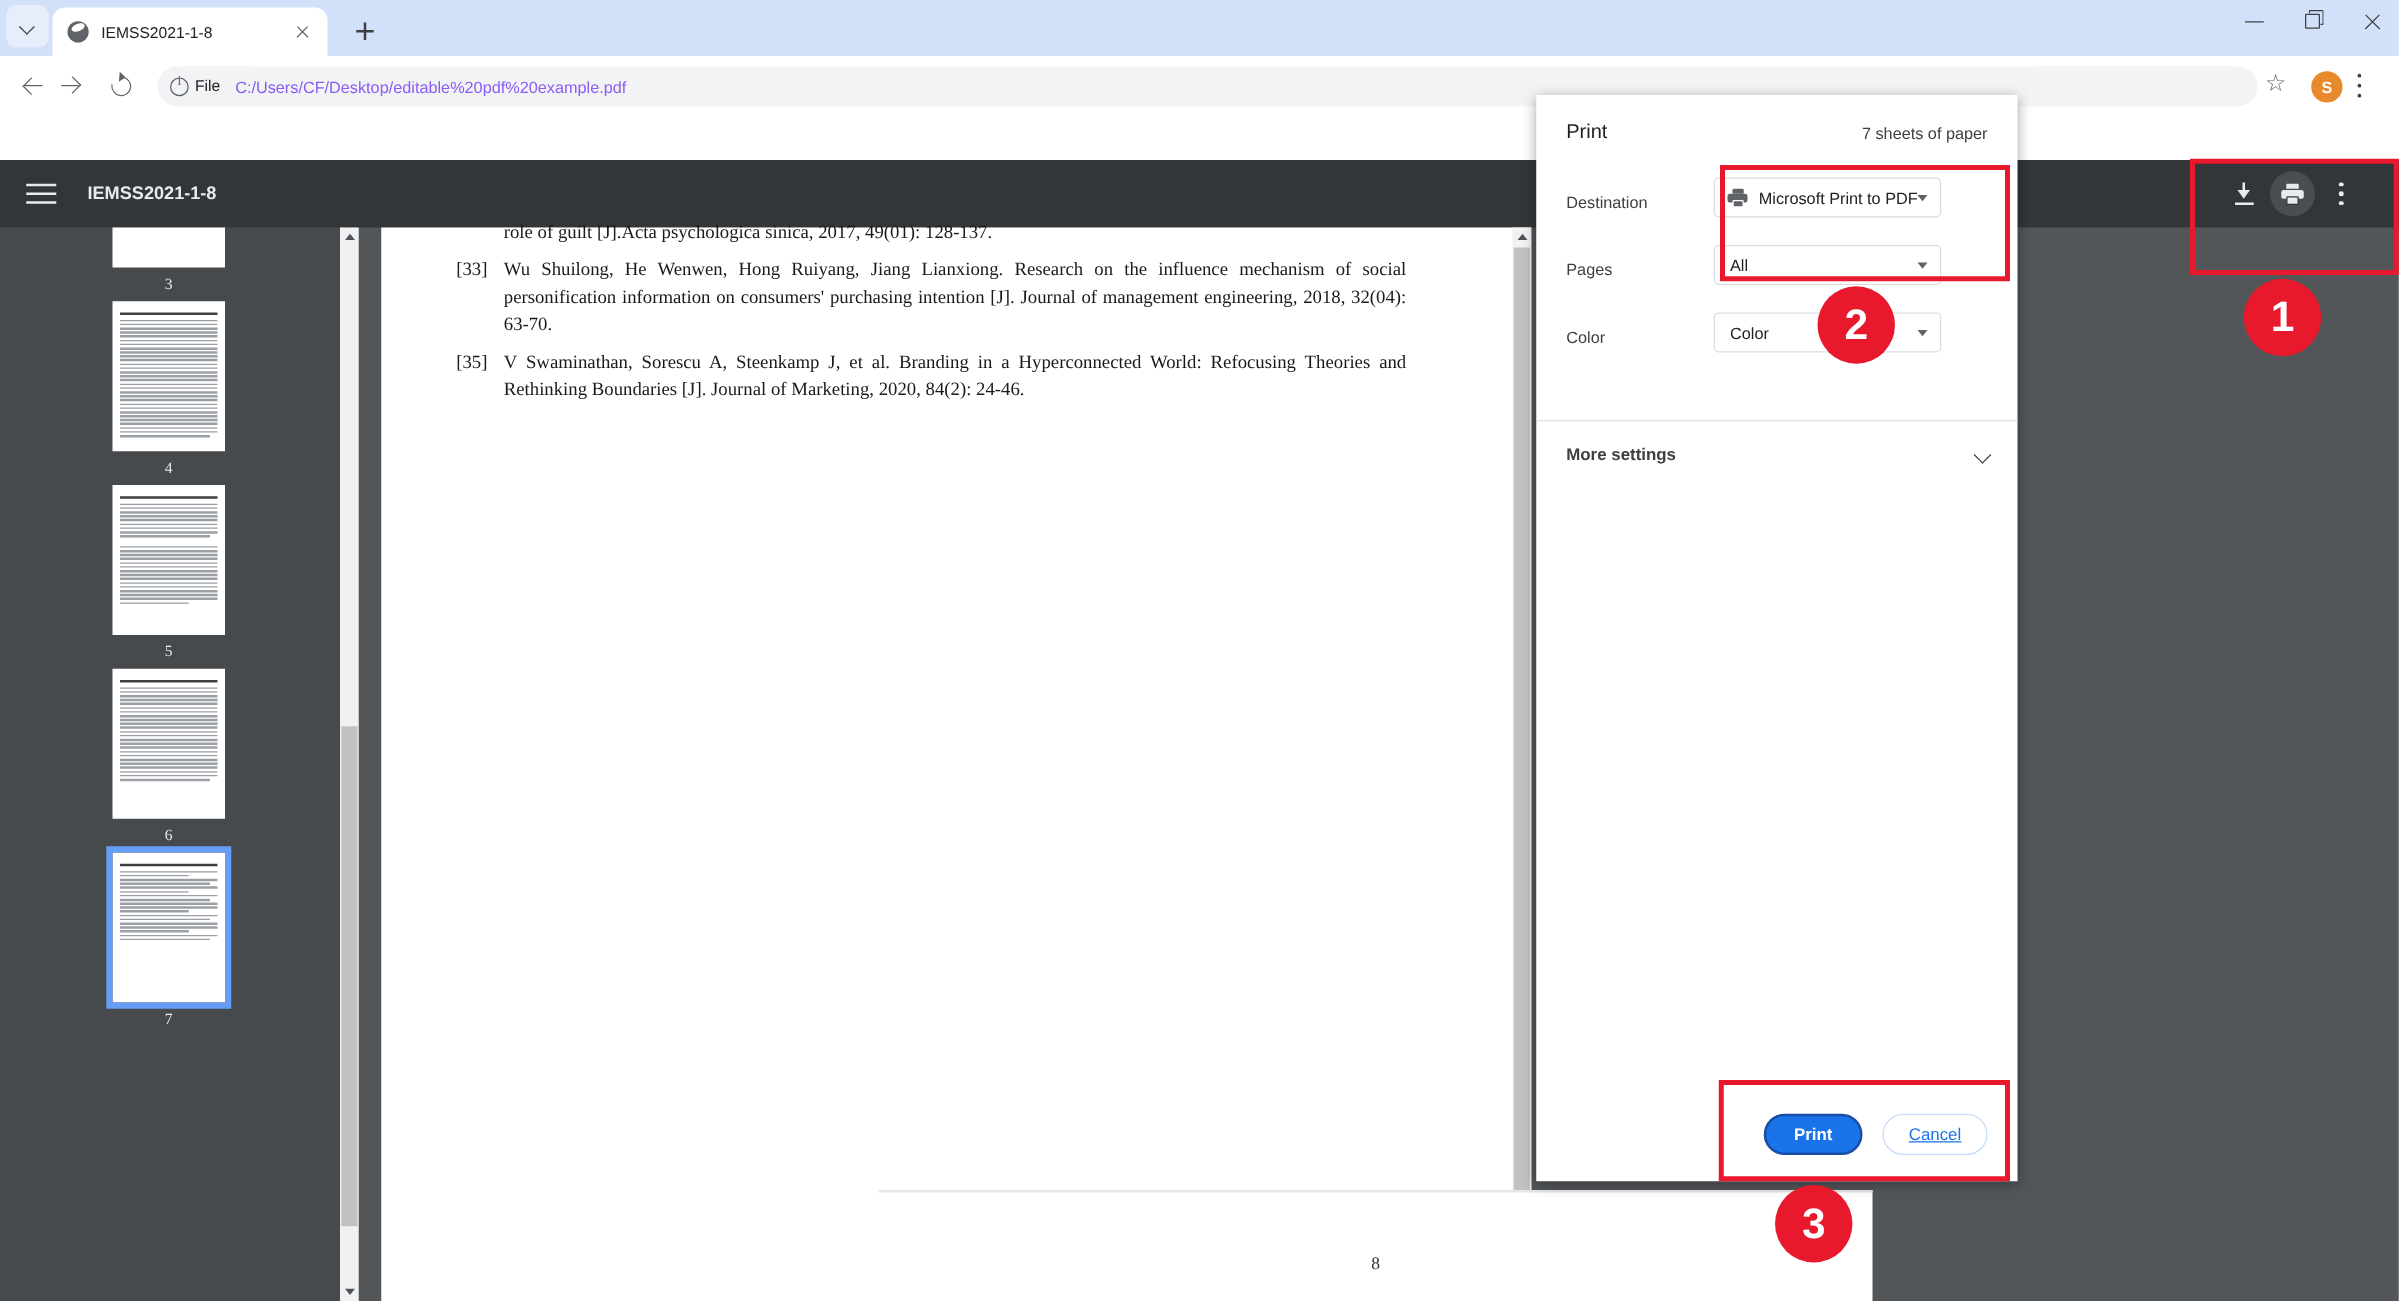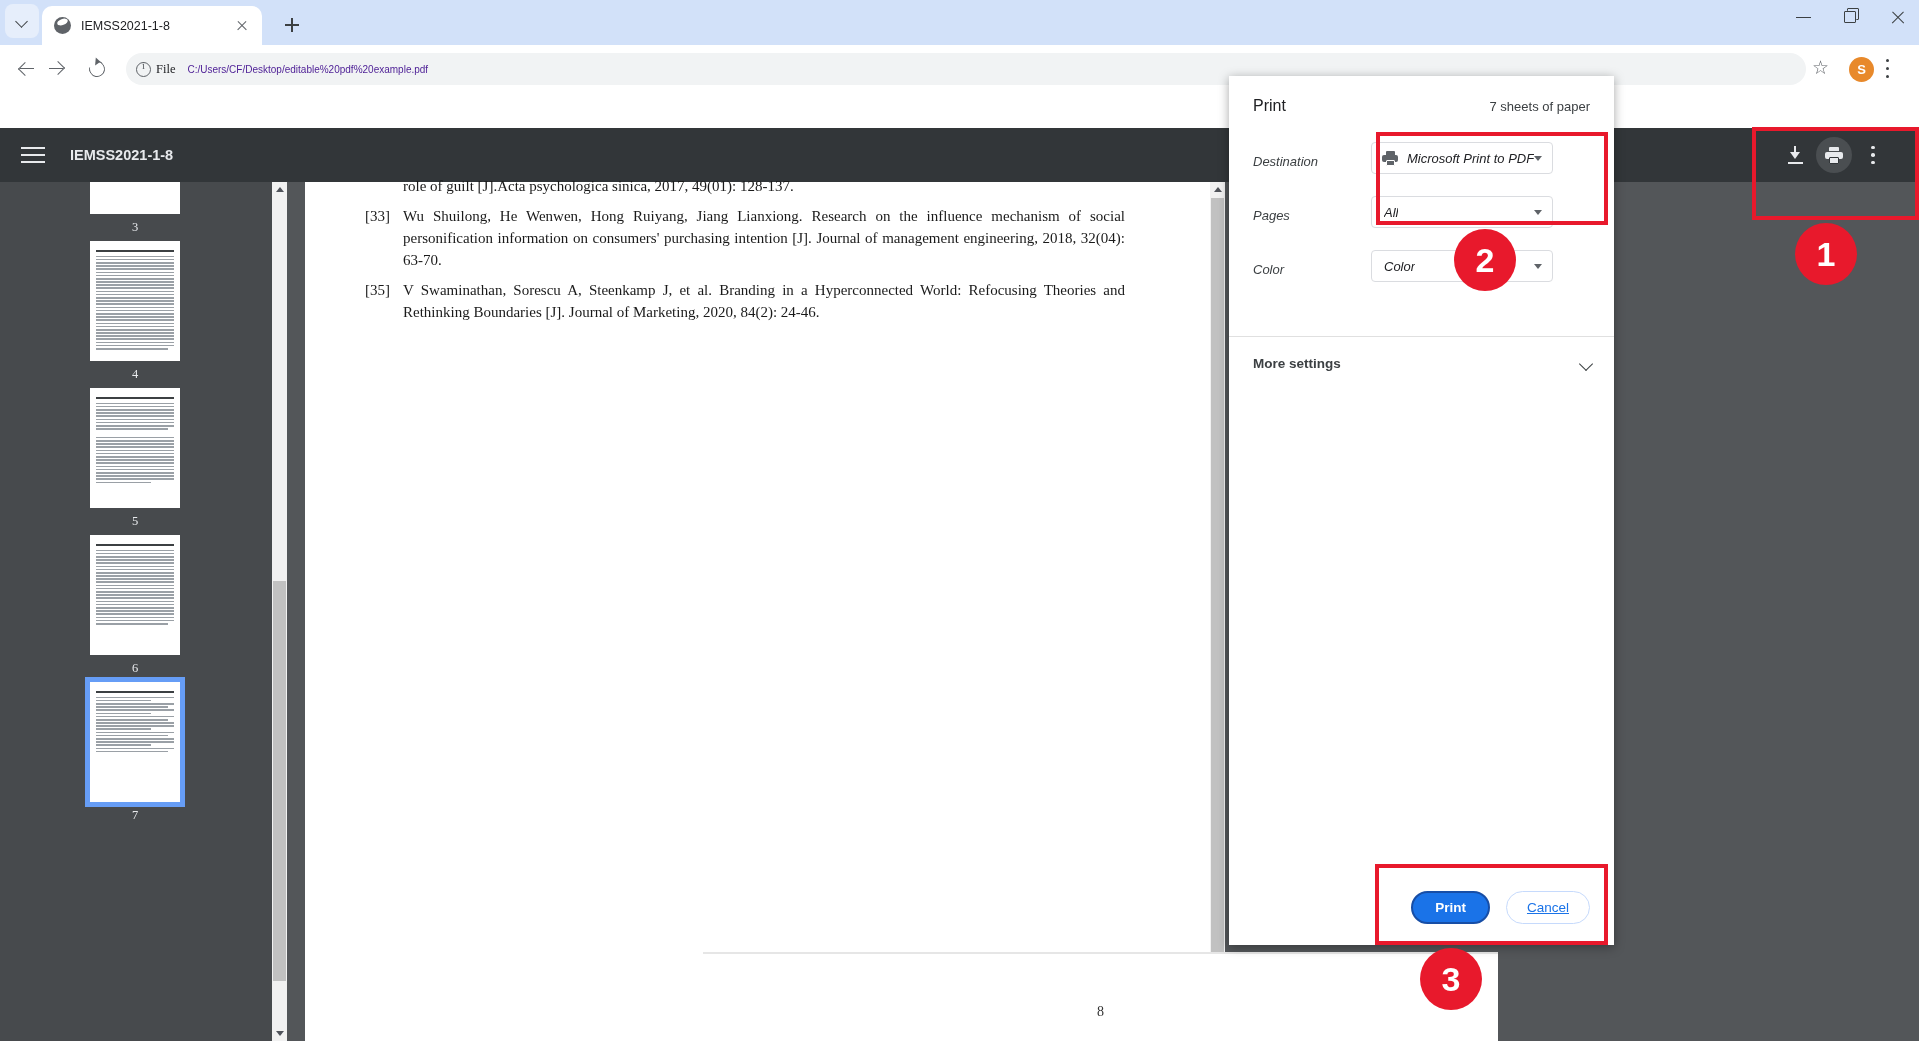--- a/index.html
+++ b/index.html
@@ -136,23 +136,23 @@
   }
   .info-circle {
     width: 15px; height: 15px; border: 1.4px solid #5f6368; border-radius: 50%;
     position: relative;
   }
   .info-circle::after {
     content: "i"; position: absolute; left: 0; right: 0; top: -3.5px;
     text-align: center; font-size: 11px; color: #5f6368;
     font-family: "Liberation Serif", serif;
   }
-  .site-chip-label { font-size: 12.5px; color: #202124; font-family: Liberation Serif, serif; }
+  .site-chip-label { font-size: 12.5px; color: #202124; }
   .omnibox-url {
-    margin-left: 12px; font-size: 10px; color: #4c1d95;
+    margin-left: 12px; font-size: 13px; color: #8b5cf6;
     flex: 1 1 auto; white-space: nowrap; overflow: hidden;
   }
   .star-ico {
     position: absolute; left: 1812px; top: 13px;
     font-size: 19px; color: #5f6368; line-height: 20px;
   }
   .profile-ico {
     position: absolute; left: 1849px; top: 12px;
     width: 25px; height: 25px; border-radius: 50%;
     background: #e8892b; color: #fff; font-size: 13px; font-weight: bold;
@@ -333,21 +333,21 @@
   .pd-head {
     position: absolute; left: 0; top: 0; width: 385px; height: 62px;
   }
   .pd-title {
     position: absolute; left: 24px; top: 21px; font-size: 16px; color: #202124;
   }
   .pd-sheets {
     position: absolute; right: 24px; top: 23px; font-size: 13px; color: #3c4043;
   }
   .pd-row {
-    position: absolute; left: 0; width: 385px; height: 54px; font-style: italic;
+    position: absolute; left: 0; width: 385px; height: 54px;
   }
   .pd-row .pd-label {
     position: absolute; left: 24px; top: 16px; font-size: 13px; color: #3c4043;
   }
   .pd-select {
     position: absolute; left: 142px; top: 4px; width: 182px; height: 32px;
     border: 1px solid #dadce0; border-radius: 4px; background: #fff;
     display: flex; align-items: center;
   }
   .pd-select .caret {

